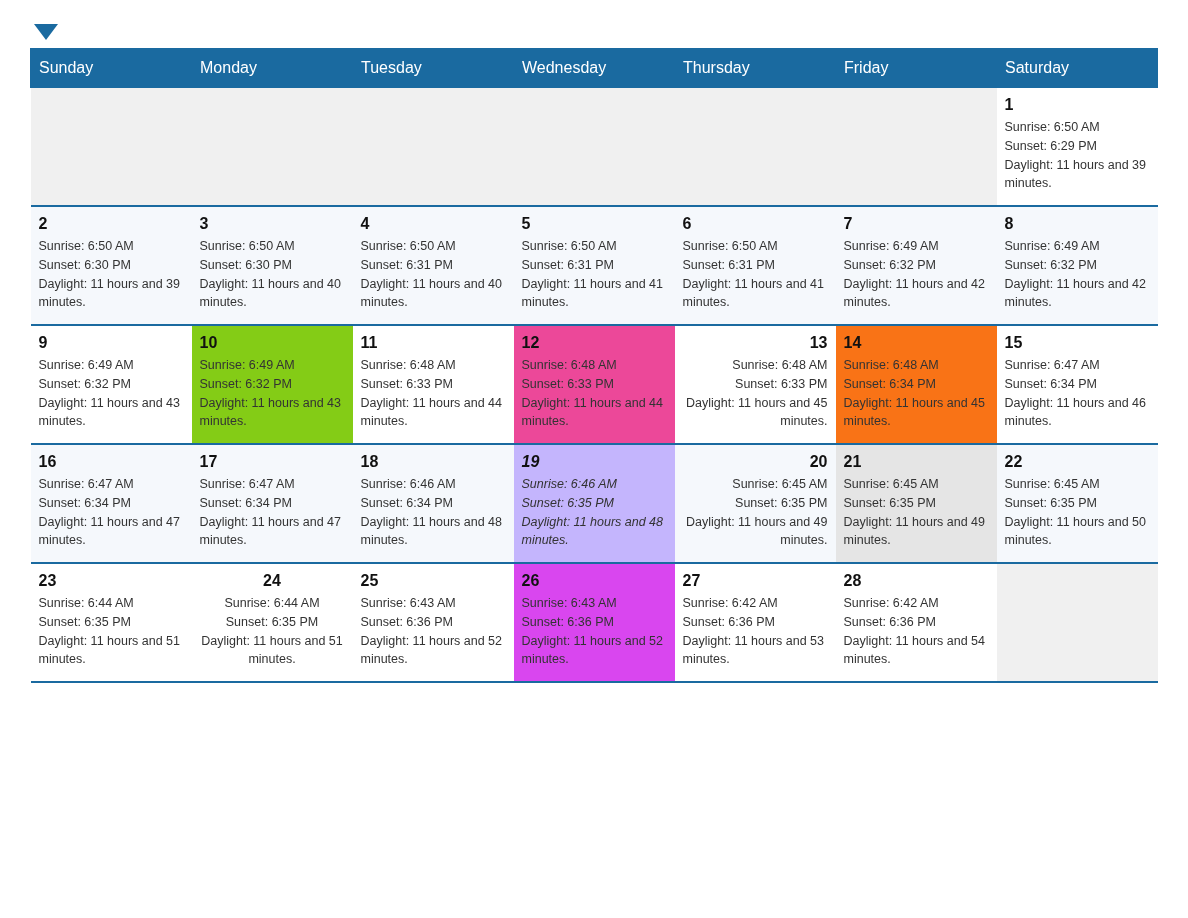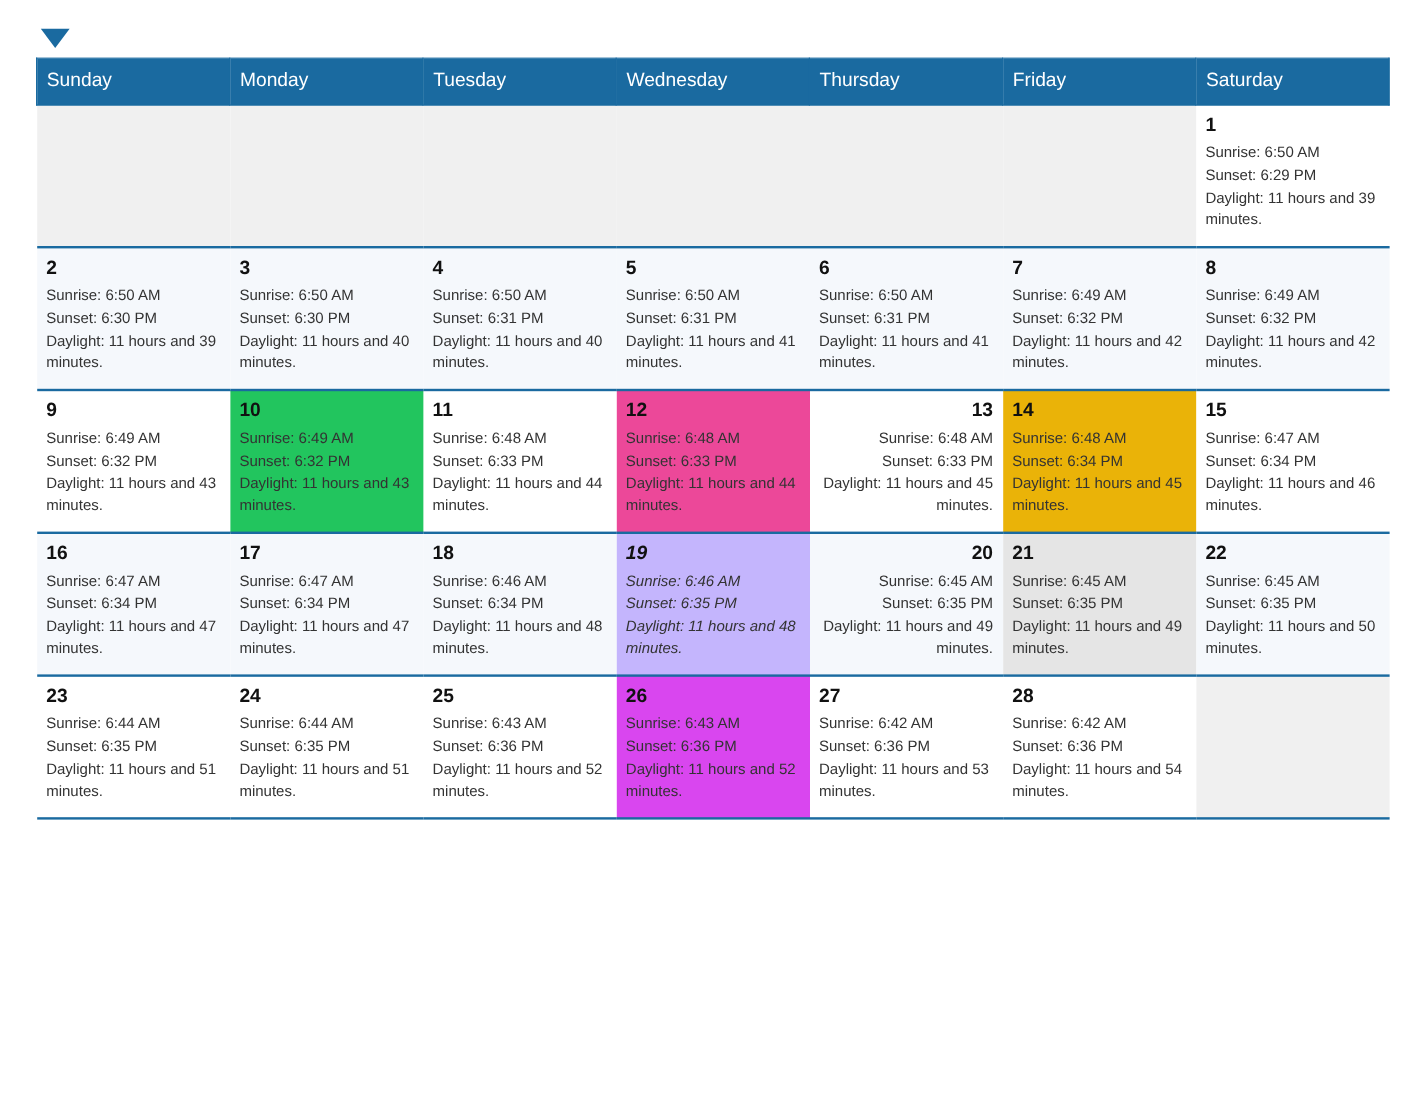--- a/index.html
+++ b/index.html
@@ -200,21 +200,21 @@
 Daylight: 11 hours and 42 minutes.</div>
         </td>
       </tr>
       <tr>
         <td style="background: rgb(255, 255, 255);">
           <span class="day-num">9</span>
           <div class="day-info" style="white-space: pre-line;">Sunrise: 6:49 AM
 Sunset: 6:32 PM
 Daylight: 11 hours and 43 minutes.</div>
         </td>
-        <td style="background: #22c55e;">
+        <td style="background: #84cc16;">
           <span class="day-num">10</span>
           <div class="day-info" style="white-space: pre-line;">Sunrise: 6:49 AM
 Sunset: 6:32 PM
 Daylight: 11 hours and 43 minutes.</div>
         </td>
         <td style="background: rgb(255, 255, 255);">
           <span class="day-num">11</span>
           <div class="day-info" style="white-space: pre-line;">Sunrise: 6:48 AM
 Sunset: 6:33 PM
 Daylight: 11 hours and 44 minutes.</div>
@@ -224,21 +224,21 @@
           <div class="day-info" style="white-space: pre-line;">Sunrise: 6:48 AM
 Sunset: 6:33 PM
 Daylight: 11 hours and 44 minutes.</div>
         </td>
         <td style="background: rgb(255, 255, 255); text-align: right;">
           <span class="day-num">13</span>
           <div class="day-info" style="white-space: pre-line;">Sunrise: 6:48 AM
 Sunset: 6:33 PM
 Daylight: 11 hours and 45 minutes.</div>
         </td>
-        <td style="background: #eab308;">
+        <td style="background: #f97316;">
           <span class="day-num">14</span>
           <div class="day-info" style="white-space: pre-line;">Sunrise: 6:48 AM
 Sunset: 6:34 PM
 Daylight: 11 hours and 45 minutes.</div>
         </td>
         <td style="background: rgb(255, 255, 255);">
           <span class="day-num">15</span>
           <div class="day-info" style="white-space: pre-line;">Sunrise: 6:47 AM
 Sunset: 6:34 PM
 Daylight: 11 hours and 46 minutes.</div>
@@ -288,21 +288,21 @@
 Daylight: 11 hours and 50 minutes.</div>
         </td>
       </tr>
       <tr>
         <td style="background: rgb(255, 255, 255);">
           <span class="day-num">23</span>
           <div class="day-info" style="white-space: pre-line;">Sunrise: 6:44 AM
 Sunset: 6:35 PM
 Daylight: 11 hours and 51 minutes.</div>
         </td>
-        <td style="background: rgb(255, 255, 255);">
+        <td style="background: rgb(255, 255, 255); text-align: center;">
           <span class="day-num">24</span>
           <div class="day-info" style="white-space: pre-line;">Sunrise: 6:44 AM
 Sunset: 6:35 PM
 Daylight: 11 hours and 51 minutes.</div>
         </td>
         <td style="background: rgb(255, 255, 255);">
           <span class="day-num">25</span>
           <div class="day-info" style="white-space: pre-line;">Sunrise: 6:43 AM
 Sunset: 6:36 PM
 Daylight: 11 hours and 52 minutes.</div>

